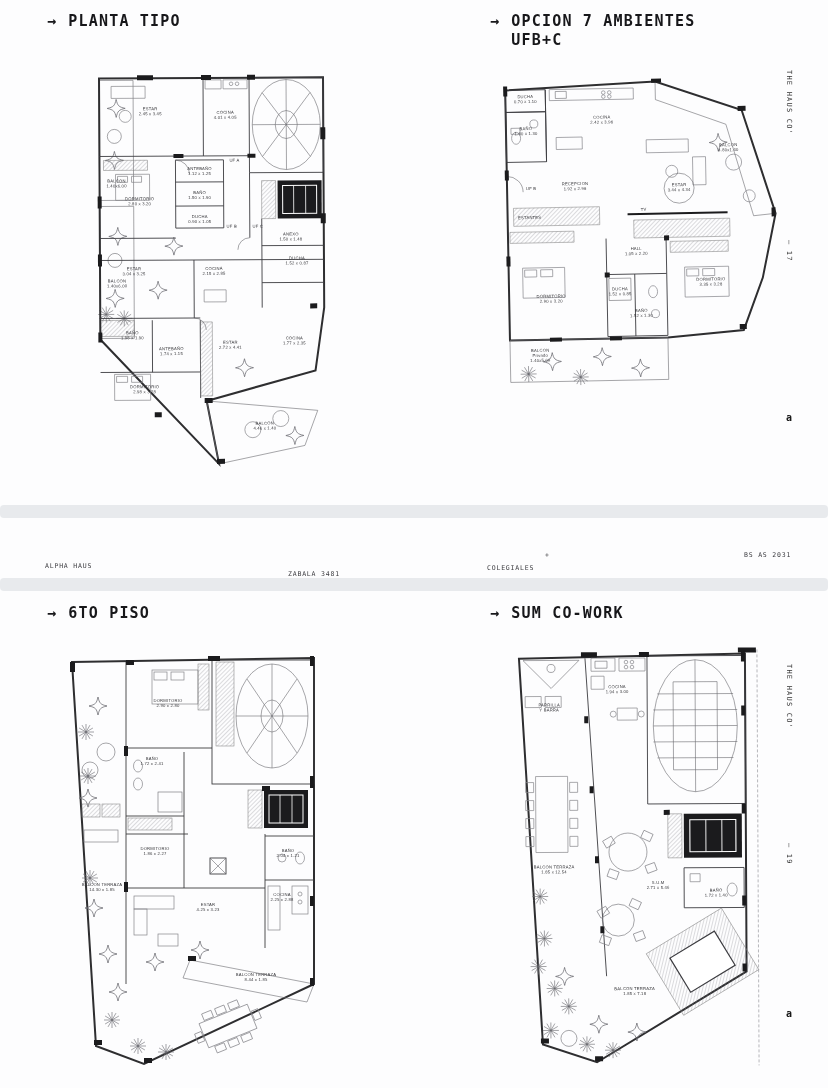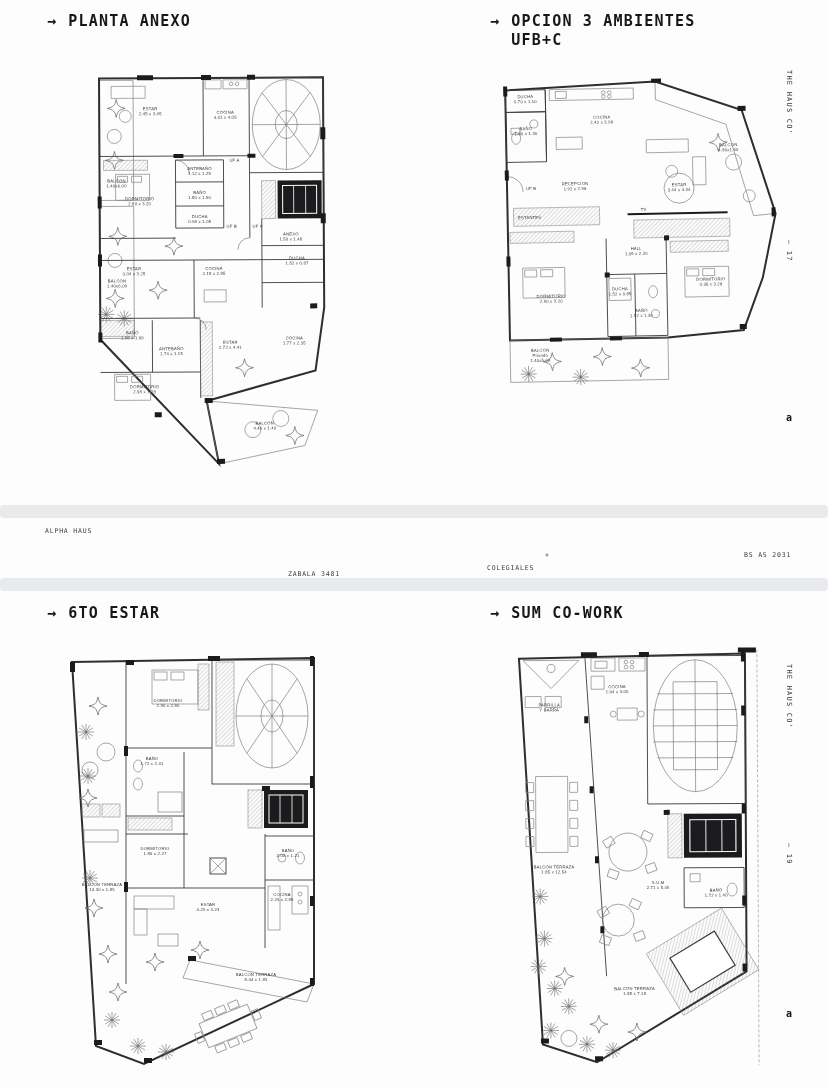--- a/index.html
+++ b/index.html
@@ -41,35 +41,35 @@
       <path d="M8,0 L-8,0 M6.9,4 L-6.9,-4 M4,6.9 L-4,-6.9 M0,8 L0,-8 M-4,6.9 L4,-6.9 M-6.9,4 L6.9,-4"></path>
     </g>
   </defs>
 </svg>
 
 <main>
 
   <div class="plan-title" style="left:47px;top:12px">
     <span class="arrow">→</span>
     <div>
-        <div>PLANTA ANEXO</div>
+        <div>PLANTA TIPO</div>
          <div></div>
       </div>
   </div>
   <div class="plan-title" style="left:490px;top:12px">
     <span class="arrow">→</span>
     <div>
-        <div>OPCION 3 AMBIENTES</div>
+        <div>OPCION 7 AMBIENTES</div>
          <div>UFB+C</div>
       </div>
   </div>
   <div class="plan-title" style="left:47px;top:604px">
     <span class="arrow">→</span>
     <div>
-        <div>6TO ESTAR</div>
+        <div>6TO PISO</div>
          <div></div>
       </div>
   </div>
   <div class="plan-title" style="left:490px;top:604px">
     <span class="arrow">→</span>
     <div>
         <div>SUM CO-WORK</div>
          <div></div>
       </div>
   </div>
@@ -477,21 +477,21 @@
         <text class="rl" text-anchor="middle"><tspan x="112" y="42">COCINA</tspan><tspan x="112" y="47">1.94 x 3.00</tspan></text>
         <text class="rl" text-anchor="middle"><tspan x="48" y="222">BALCON TERRAZA</tspan><tspan x="48" y="227">1.85 x 12.54</tspan></text>
         <text class="rl" text-anchor="middle"><tspan x="152" y="238">S.U.M</tspan><tspan x="152" y="243">2.71 x 5.46</tspan></text>
         <text class="rl" text-anchor="middle"><tspan x="210" y="246">BAÑO</tspan><tspan x="210" y="251">1.72 x 1.40</tspan></text>
         <text class="rl" text-anchor="middle"><tspan x="128" y="344">BALCON TERRAZA</tspan><tspan x="128" y="349">1.85 x 7.18</tspan></text>
       </g>
   </svg>
 
   <div class="band" style="top:505px"></div>
   <div class="footer-row">
-    <span style="left:45px;top:527px">ALPHA HAUS</span>
+    <span style="left:45px;top:562px">ALPHA HAUS</span>
     <span style="left:288px;top:570px">ZABALA 3481</span>
     <span style="left:487px;top:564px">COLEGIALES</span>
     <span style="left:545px;top:551px">+</span>
     <span style="left:744px;top:551px">BS AS 2031</span>
   </div>
   <div class="band" style="top:578px"></div>
 
   <span class="vtext" style="left:793px;top:70px">THE HAUS CO'</span>
   <span class="vtext" style="left:793px;top:240px">— 17</span>
   <span class="logo-a" style="left:786px;top:412px">a</span>

